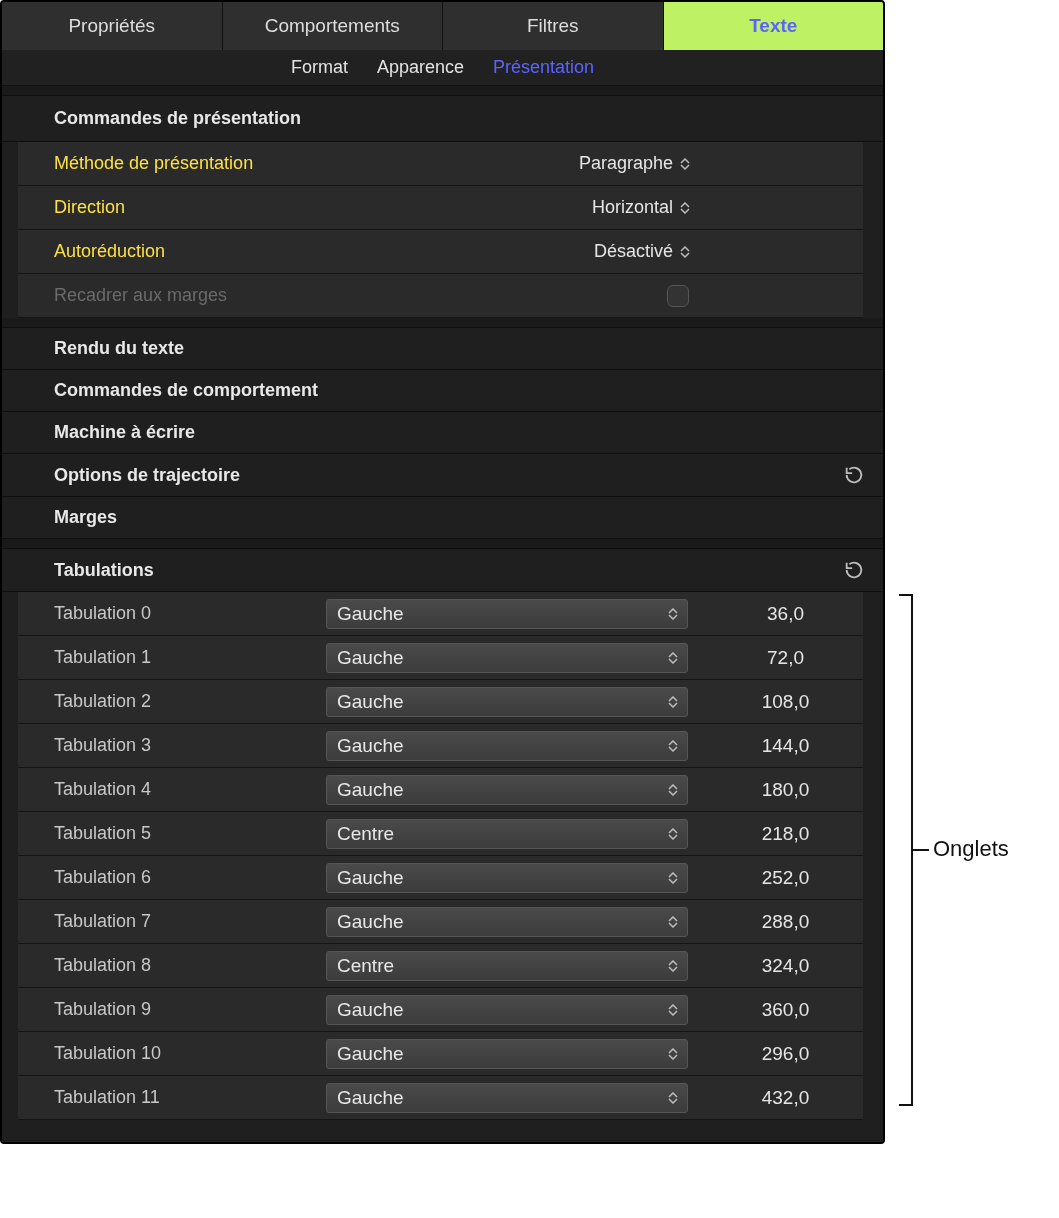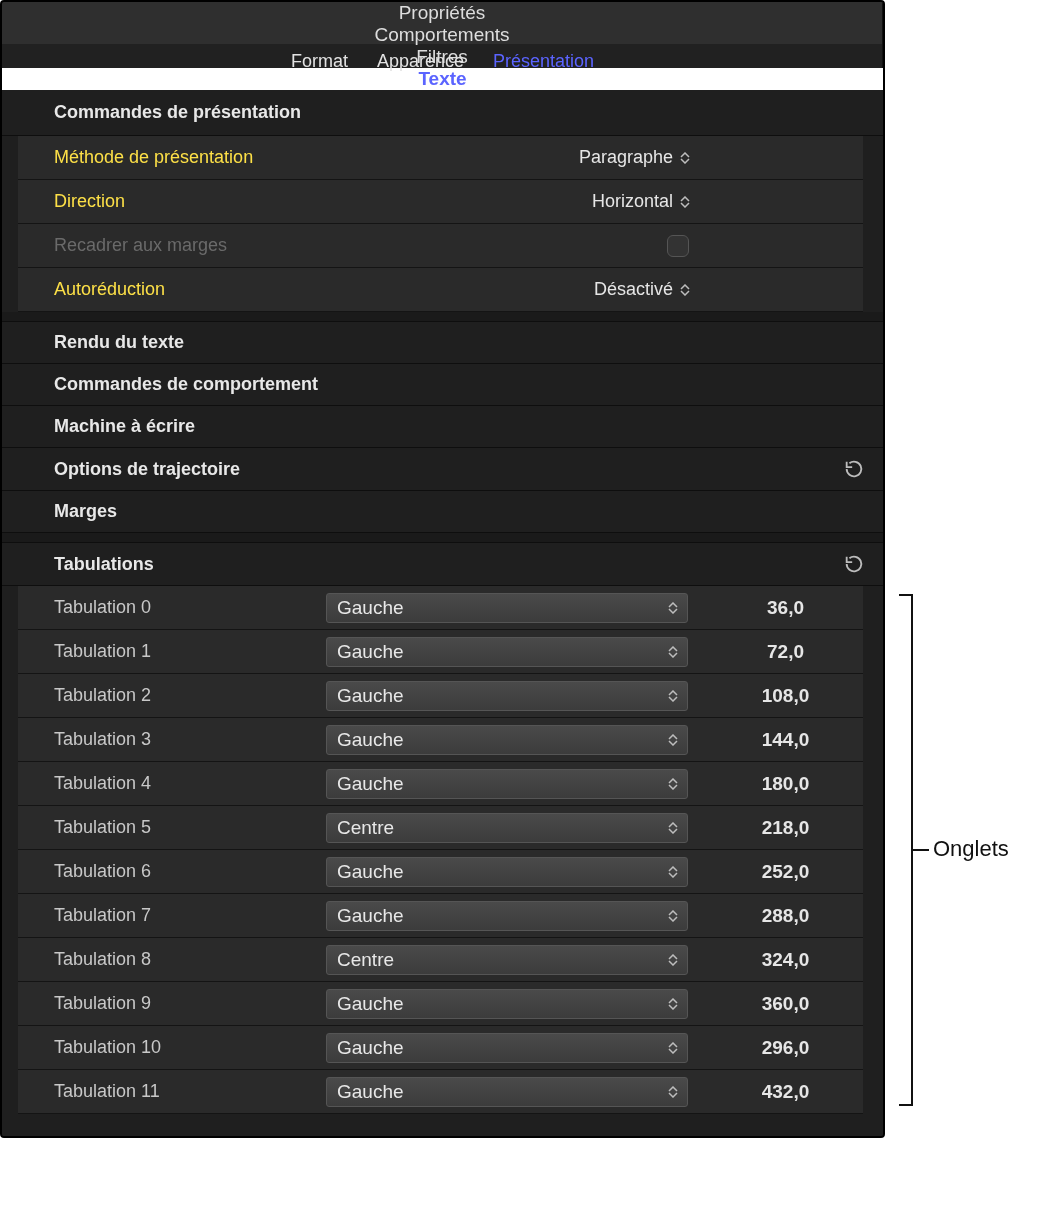--- a/index.html
+++ b/index.html
@@ -9,33 +9,32 @@
     width: 885px;
     background: #1f1f1f;
     color: #c9c9c9;
     border: 2px solid #000;
     border-radius: 4px;
     overflow: hidden;
   }
   
   .tabbar {
     display: flex;
-    height: 42px;
+    height: 48px;
     background: #2f2f2f;
-    flex-direction: column;
   }
   .tabbar .tab {
     flex: 1;
     border-right: 1px solid #111;
     display: flex; align-items: center; justify-content: center;
     font-size: 19px;
     color: #ddd;
   }
   .tabbar .tab:last-child { border-right: none; }
-  .tabbar .tab.active { background: #ffffff; color: #5b64ff; font-weight: 600; text-align: center; }
+  .tabbar .tab.active { background: #bef264; color: #5b64ff; font-weight: 600; text-align: center; }
   
   .subtabs {
     display: flex;
     justify-content: center;
     gap: 29px;
     height: 36px;
     align-items: center;
     background: #212121;
     border-bottom: 1px solid #0e0e0e;
     font-size: 18px;
@@ -96,21 +95,21 @@
     flex: 0 0 362px;
     height: 30px;
     background: linear-gradient(#4a4a4a,#3c3c3c);
     border: 1px solid #555;
     border-radius: 3px;
     display: flex; align-items: center; justify-content: space-between;
     padding: 0 8px 0 10px;
     color: #e8e8e8;
     font-size: 19px;
   }
-  .tabrow .num { flex: 1; text-align: center; color: #e6e6e6; font-size: 19px; padding-left: 6px; font-weight: bold; }
+  .tabrow .num { flex: 1; text-align: center; color: #e6e6e6; font-size: 19px; padding-left: 6px; }
   .reset-icon { width: 22px; height: 22px; color: #bdbdbd; }
   .bottom-space { height: 22px; background: #1f1f1f; }
 
   
   .annot {
     position: relative;
     width: 170px;
     padding-left: 32px;
   }
   .bracket {
@@ -178,37 +177,37 @@
           <span class="updown">
             <svg viewBox="0 0 10 6">
                 <path d="M1 5 L5 1 L9 5" fill="none" stroke="currentColor" stroke-width="1.5"></path>
               </svg>
             <svg viewBox="0 0 10 6">
                 <path d="M1 1 L5 5 L9 1" fill="none" stroke="currentColor" stroke-width="1.5"></path>
               </svg>
           </span>
         </div>
       </div>
-      <div class="row disabled">
-        <span class="label">Recadrer aux marges</span>
-        <span class="checkbox"></span>
-      </div>
       <div class="row">
         <span class="label">Autoréduction</span>
         <div class="val-area">
           <span class="popup-text">Désactivé</span>
           <span class="updown">
             <svg viewBox="0 0 10 6">
                 <path d="M1 5 L5 1 L9 5" fill="none" stroke="currentColor" stroke-width="1.5"></path>
               </svg>
             <svg viewBox="0 0 10 6">
                 <path d="M1 1 L5 5 L9 1" fill="none" stroke="currentColor" stroke-width="1.5"></path>
               </svg>
           </span>
         </div>
+      </div>
+      <div class="row disabled">
+        <span class="label">Recadrer aux marges</span>
+        <span class="checkbox"></span>
       </div>
     </div>
 
     <div class="spacer"></div>
 
     <div class="section-header tight">
       <span>Rendu du texte</span>
     </div>
     <div class="section-header tight">
       <span>Commandes de comportement</span>

